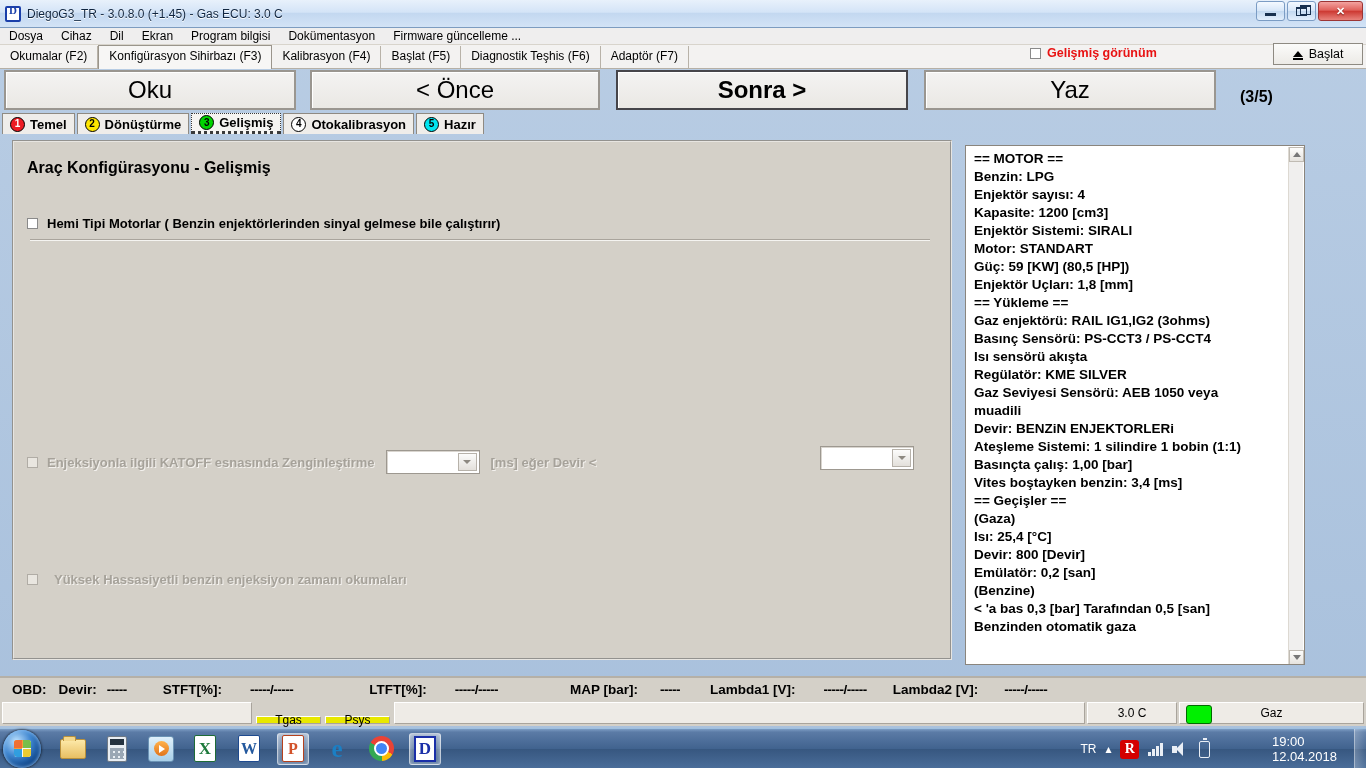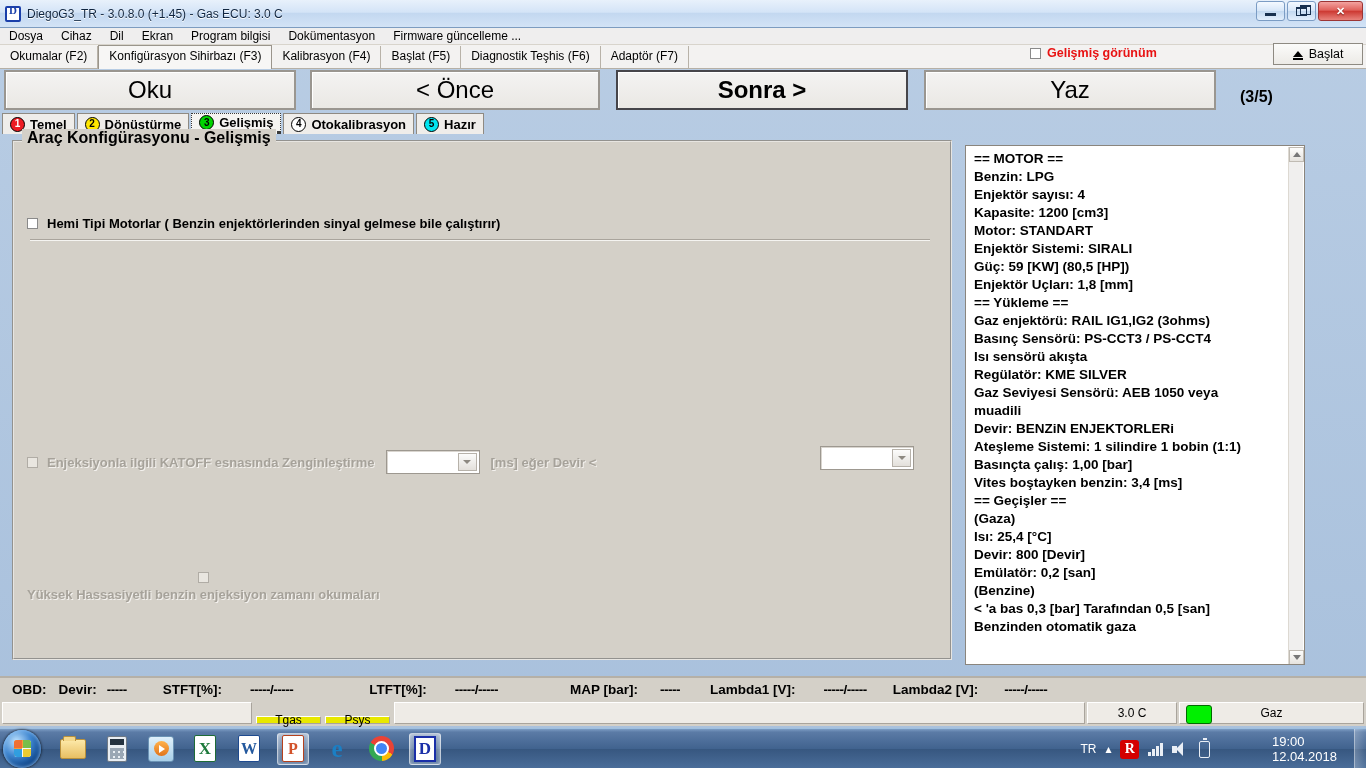--- a/index.html
+++ b/index.html
@@ -133,22 +133,22 @@
     font-size:10px; font-weight:bold; color:#000;
     line-height:1;
   }
 
   
   .groupbox{
     position:absolute; left:12px; top:140px; width:940px; height:520px;
     border:2px groove #e7e5e1; background:#d4d0c8;
   }
   .grouptitle{
-    position:absolute; left:22px; top:129px;
-    background:#d4d0c8; padding:0 5px;
+    position:absolute; left:22px; top:142px;
+    background:#d4d0c8; padding:17px 5px;
     font-size:16px; font-weight:bold; color:#000;
   }
   .row-hemi{ position:absolute; left:27px; top:216px; display:flex; align-items:center; gap:9px;}
   .row-hemi .t{ font-size:13px; font-weight:bold; color:#000; white-space:nowrap;}
   .sep{ position:absolute; left:30px; top:239px; width:900px; height:2px;
         border-top:1px solid #a9a49c; border-bottom:1px solid #f5f4f1;}
 
   .row-kat{ position:absolute; left:27px; top:450px; display:flex; align-items:center; gap:9px;}
   .row-kat .t, .row-kat .t2{ font-size:13px; font-weight:bold; color:#a6a29a; text-shadow:1px 1px 0 #f3f1ee; white-space:nowrap;}
   .combo{
@@ -159,21 +159,21 @@
   .combo .arrowbox{
     width:19px; margin:2px 2px 2px 0;
     background:linear-gradient(to bottom,#fcfcfb,#e3e0db);
     border:1px solid #b7b2aa;
     display:flex;align-items:center;justify-content:center;
   }
   .combo .arrow{ width:0;height:0;border-left:4px solid transparent;border-right:4px solid transparent;border-top:4px solid #8d8981;}
   .combo2{ position:absolute; left:820px; top:446px; }
   .row-kat .combo1{ margin:0 2px; }
 
-  .row-yuk{ position:absolute; left:27px; top:572px; display:flex; align-items:center; gap:4px;flex-direction:column;}
+  .row-yuk{ position:absolute; left:27px; top:572px; display:flex; align-items:center; gap:16px;}
   .row-yuk .t{ font-size:13px; font-weight:bold; color:#a6a29a; text-shadow:1px 1px 0 #f3f1ee; white-space:nowrap;}
 
   
   .infopanel{
     position:absolute; left:965px; top:145px; width:340px; height:520px;
     background:#fff; border:1px solid #8a857d;
     overflow:hidden;
   }
   .infotext{
     padding:4px 6px 4px 8px;
@@ -411,22 +411,22 @@
     <span class="cbx dis"></span>
     <span class="t">Yüksek Hassasiyetli benzin enjeksiyon zamanı okumaları</span>
   </div>
 
   <div class="infopanel">
     <div class="infotext" id="info-lines">
         <div>== MOTOR ==</div>
         <div>Benzin: LPG</div>
         <div>Enjektör sayısı: 4</div>
         <div>Kapasite: 1200 [cm3]</div>
+        <div>Enjektör Sistemi: SIRALI</div>
         <div>Motor: STANDART</div>
-        <div>Enjektör Sistemi: SIRALI</div>
         <div>Güç: 59 [KW] (80,5 [HP])</div>
         <div>Enjektör Uçları: 1,8 [mm]</div>
         <div>== Yükleme ==</div>
         <div>Gaz enjektörü: RAIL IG1,IG2 (3ohms)</div>
         <div>Basınç Sensörü: PS-CCT3 / PS-CCT4</div>
         <div>Isı sensörü akışta</div>
         <div>Regülatör: KME SILVER</div>
         <div>Gaz Seviyesi Sensörü: AEB 1050 veya</div>
         <div>muadili</div>
         <div>Devir: BENZiN ENJEKTORLERi</div>

